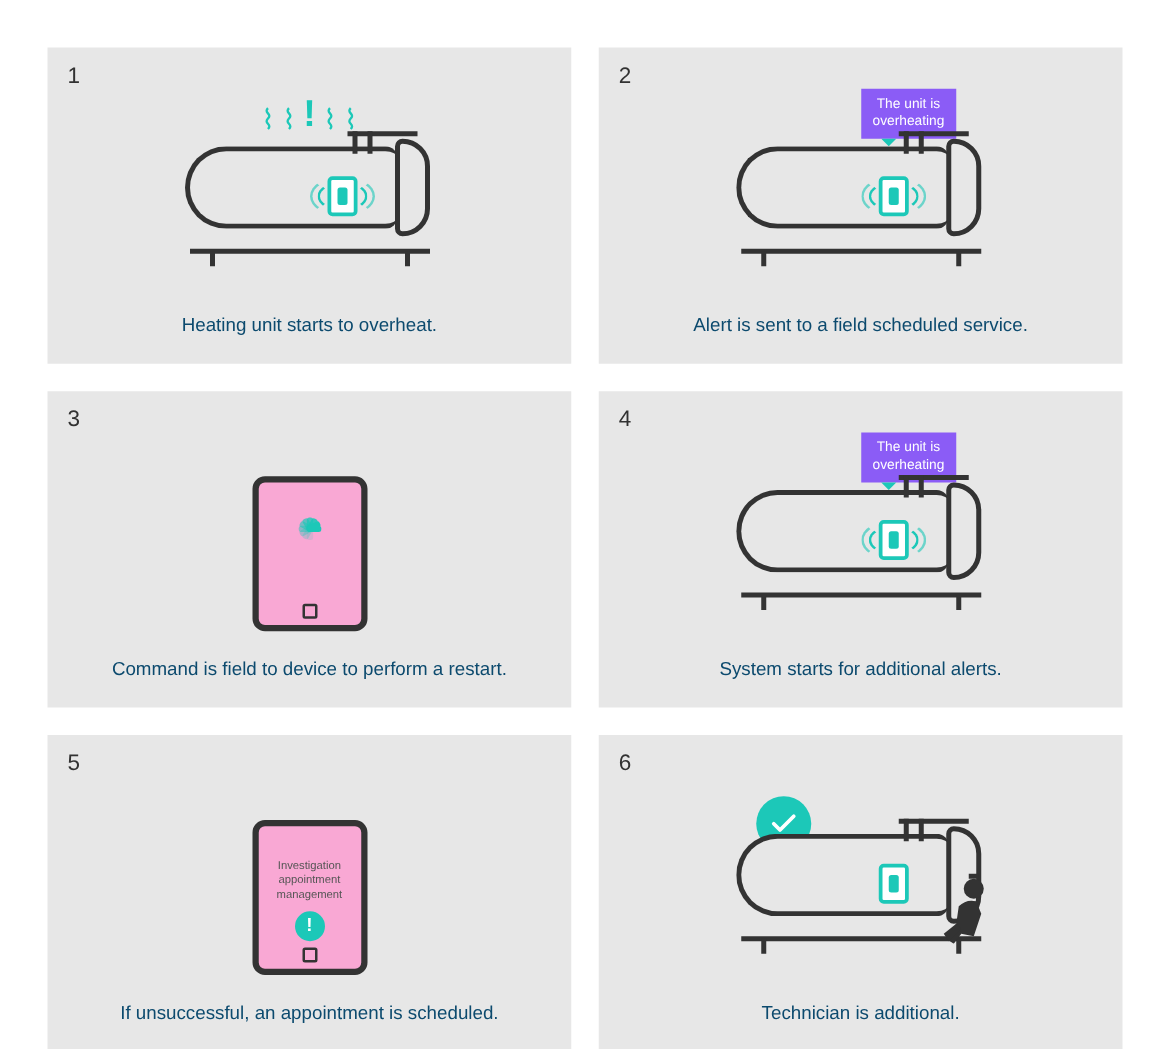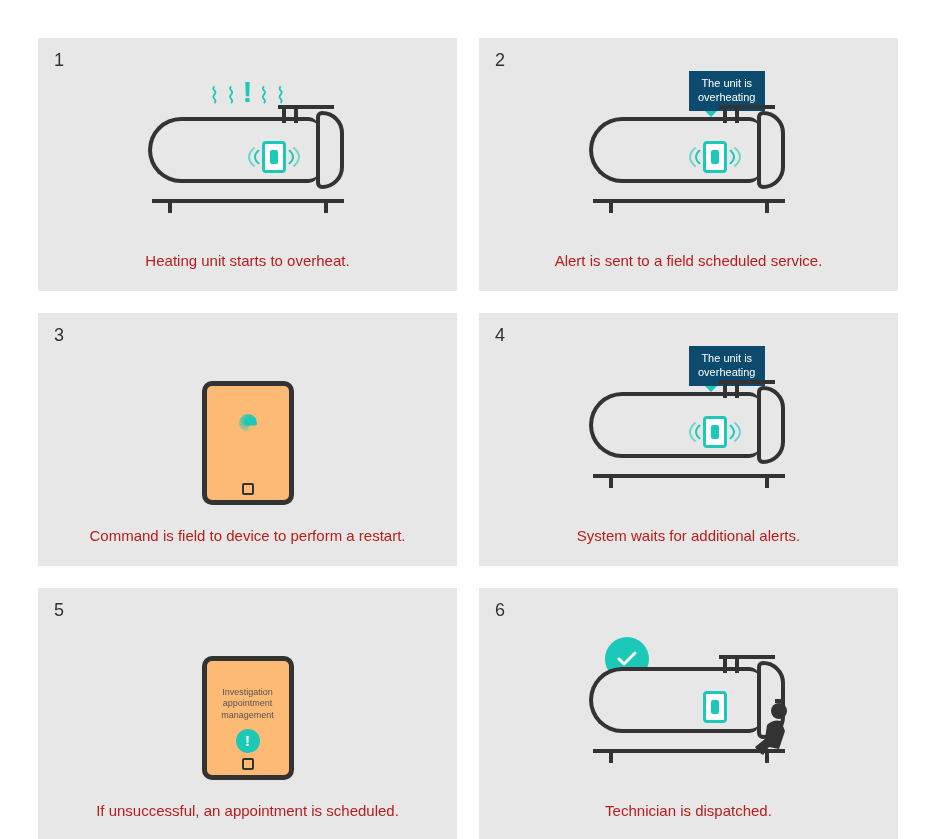--- a/index.html
+++ b/index.html
@@ -33,28 +33,28 @@
   .illus {
     flex: 1 1 auto;
     display: flex;
     align-items: center;
     justify-content: center;
     position: relative;
   }
   .caption {
     text-align: center;
     font-size: 15px;
-    color: #b91c1c;
+    color: #0c4a6e;
     padding-top: 8px;
     padding-bottom: 4px;
   }
   
   .callout {
     position: absolute;
-    background: #0c4a6e;
+    background: #8b5cf6;
     color: #ffffff;
     font-size: 11px;
     line-height: 1.25;
     padding: 6px 9px;
     text-align: center;
     min-width: 72px;
   }
   .callout::after {
     content: "";
     position: absolute;
@@ -189,21 +189,21 @@
     font-size: 30px;
     font-weight: bold;
     line-height: 1;
   }
 
   
   .tablet {
     width: 92px;
     height: 124px;
     border: 5px solid #333333;
-    background: #fdba74;
+    background: #f9a8d4;
     border-radius: 10px;
     position: relative;
     display: flex;
     align-items: center;
     justify-content: center;
     flex-direction: column;
     margin-top: 40px;
   }
   .tablet::after {
     content: "";
@@ -381,21 +381,21 @@
         <div class="sensor"></div>
         <div class="sensor-signal">
             <span class="s1"></span>
             <span class="s2"></span>
           </div>
         <div class="tank-base"></div>
         <div class="tank-leg l"></div>
         <div class="tank-leg r"></div>
       </div>
     </div>
-    <div class="caption">System waits for additional alerts.</div>
+    <div class="caption">System starts for additional alerts.</div>
   </div>
 
   <div class="card">
     <div class="num">5</div>
     <div class="illus">
       <div class="tablet">
         <div class="tablet-msg">
           <span>Investigation</span><br>
           <span>appointment</span><br>
           <span>management</span>
@@ -429,16 +429,16 @@
             <g fill="#333333">
               <path d="M34 8 a8 8 0 1 1 0 16 a8 8 0 1 1 0 -16 Z"></path>
               <path d="M30 4 h8 v4 h-8z"></path>
               <path d="M22 30 q6 -6 14 -4 l4 10 l-6 18 l-10 -2 l-6 8 l-6 -4 l8 -12 z"></path>
               <path d="M10 52 l10 -8 l4 4 l-10 10 z"></path>
             </g>
           </svg>
         </div>
       </div>
     </div>
-    <div class="caption">Technician is dispatched.</div>
+    <div class="caption">Technician is additional.</div>
   </div>
 
 </div>
 
 </body></html>

